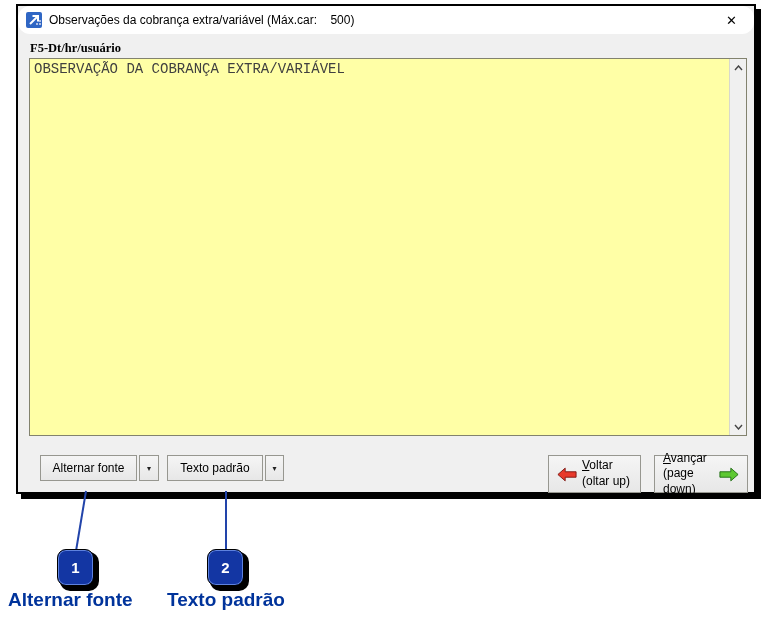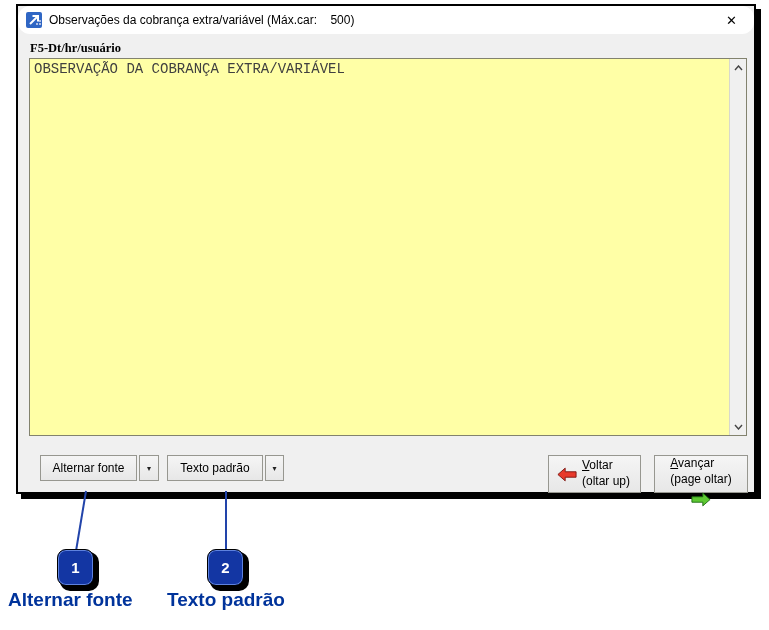--- a/index.html
+++ b/index.html
@@ -47,21 +47,21 @@
   .btn {
     position:absolute; background:linear-gradient(#f5f5f5,#e7e7e7);
     border:1px solid #979790; font-size:12px; color:#000;
     display:flex; align-items:center; justify-content:center; cursor:default;
   }
   .drop-btn { font-size:8px; color:#222; }
   .nav-btn { justify-content:flex-start; gap:5px; padding:0 8px; }
   .nav-text { display:flex; flex-direction:column; align-items:flex-start; line-height:1.3; }
   .u-first { text-decoration:underline; }
   .nav-arrow { flex:0 0 auto; }
-  #btn-avancar { justify-content:space-between;flex-direction:column; }
+  #btn-avancar { justify-content:space-between; }
 
   
   #connector-svg { position:absolute; left:0; top:0; width:769px; height:630px; pointer-events:none; }
   .badge {
     position:absolute; width:37px; height:37px; border-radius:9px;
     background:#1336a3; border:1px solid #000;
     box-shadow:4px 4px 0 1px #000, inset 0 0 0 1px #5e82de;
     display:flex; align-items:center; justify-content:center;
     color:#fff; font-weight:bold; font-size:15px;
   }
@@ -125,21 +125,21 @@
       </svg>
       <span class="nav-text">
         <span><span class="u-first">V</span><span>oltar</span></span>
         <span>(oltar up)</span>
       </span>
     </div>
 
     <div class="btn nav-btn" id="btn-avancar" style="left:636px; top:449px; width:94px; height:38px;">
       <span class="nav-text">
         <span><span class="u-first">A</span><span>vançar</span></span>
-        <span>(page oltar)</span>
+        <span>(page down)</span>
       </span>
       <svg class="nav-arrow" width="20" height="15" viewBox="0 0 22 16">
         <path d="M13 1 L13 5 L1 5 L1 11 L13 11 L13 15 L21 8 Z" fill="#5dc832" stroke="#1d6b12" stroke-width="1"></path>
       </svg>
     </div>
 
   </div>
 
   <svg id="connector-svg">
     <line x1="86" y1="491" x2="76" y2="551" stroke="#2244aa" stroke-width="2"></line>

